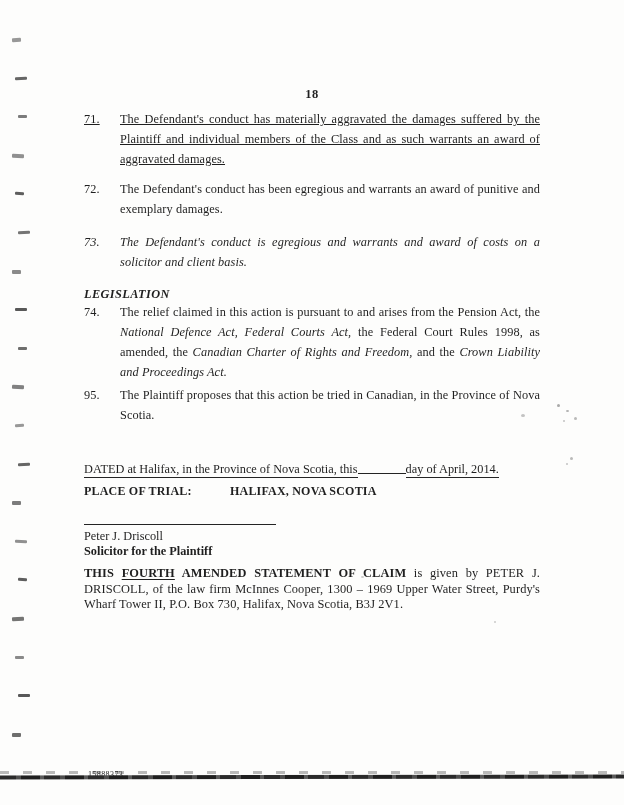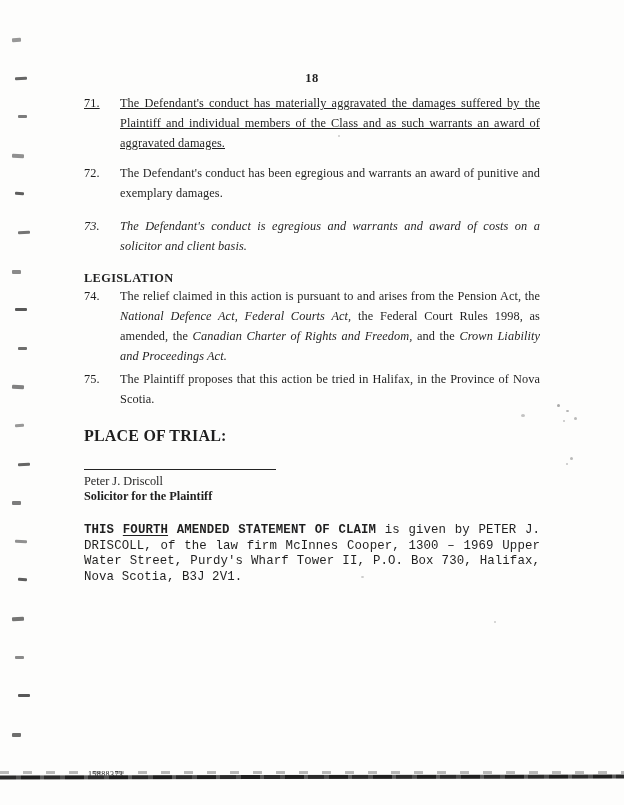--- a/index.html
+++ b/index.html
@@ -11,21 +11,21 @@
   }
   .page {
     position: relative;
     width: 624px; height: 805px;
     background: #fdfdfc;
     overflow: hidden;
     color: #1f1f1f;
   }
   .content {
     position: relative;
-    padding: 0 84px;
+    padding: 16px 84px;
   }
   .page-number {
     padding-top: 71px;
     text-align: center;
     font-size: 12.5px;
     font-weight: bold;
     letter-spacing: 0.5px;
     line-height: 14px;
   }
   .para {
@@ -42,68 +42,67 @@
   .p73 { margin-top: 13px; font-style: italic; }
   .p74 { margin-top: 0; }
   .p75 { margin-top: 3px; }
   .section-heading {
     font-size: 12.3px;
     font-weight: bold;
     line-height: 16px;
     letter-spacing: 0.4px;
   }
   .h-costs { margin-top: 9px; }
-  .h-legislation { margin-top: 14px; }
+  .h-legislation { margin-top: 14px; font-style: italic; }
   .ptext em { font-style: italic; }
   .dated-line {
     margin-top: 35px;
     font-size: 12.3px;
     line-height: 18px;
     white-space: nowrap;
   }
   .dated-line .u {
     border-bottom: 1.5px solid #242424;
     padding-bottom: 1px;
   }
   .dated-gap {
     display: inline-block;
     width: 48px;
     height: 12px;
     border-bottom: 1.5px solid #242424;
     vertical-align: baseline;
     margin-bottom: -1px;
   }
   .pot-row {
-    margin-top: 18px;
+    margin-top: 4px;
     display: flex;
-    font-size: 16px;
+    font-size: 12px;
     font-weight: bold;
     line-height: 18px;
     letter-spacing: 0.2px;
   }
   .pot-label { flex: none; width: 146px; }
   .sig-block {
     margin-top: 24px;
     font-size: 12.3px;
     line-height: 15px;
   }
   .sig-line {
     width: 192px;
     height: 0;
     border-top: 1.5px solid #242424;
     margin-bottom: 4px;
   }
   .sig-role { font-weight: bold; }
   .closing {
-    margin-top: 19px;
+    margin-top: 7px;
     font-size: 12.4px;
     line-height: 15.5px;
     text-align: justify;
     letter-spacing: 0.1px;
-    font-family: Liberation Mono, monospace;
   }
   .closing .b { font-weight: bold; }
   .closing .bu { font-weight: bold; text-decoration: underline; text-underline-offset: 2px; }
   .doc-id {
     position: absolute;
     left: 88px; top: 770px;
     font-size: 8px;
     letter-spacing: 0.4px;
     color: #2a2a2a;
   }
@@ -186,27 +185,29 @@
     </div>
 
     <div class="section-heading h-legislation">LEGISLATION</div>
 
     <div class="para p74">
       <span class="num">74.</span>
       <span class="ptext"><span>The relief claimed in this action is pursuant to and arises from the Pension Act, the </span><em>National Defence Act, Federal Courts Act,</em><span> the Federal Court Rules 1998, as amended, the </span><em>Canadian Charter of Rights and Freedom,</em><span> and the </span><em>Crown Liability and Proceedings Act.</em></span>
     </div>
 
     <div class="para p75">
-      <span class="num">75.</span>
-      <span class="ptext">The Plaintiff proposes that this action be tried in Halifax, in the Province of Nova Scotia.</span>
-    </div>
-
+      <span class="num">95.</span>
+      <span class="ptext">The Plaintiff proposes that this action be tried in Canadian, in the Province of Nova Scotia.</span>
+    </div>
+
+    <div class="dated-line"><span class="u">DATED at Halifax, in the Province of Nova Scotia, this</span><span class="dated-gap"></span><span class="u">day of April, 2014.</span></div>
 
     <div class="pot-row">
       <span class="pot-label">PLACE OF TRIAL:</span>
+      <span class="pot-value">HALIFAX, NOVA SCOTIA</span>
     </div>
 
     <div class="sig-block">
       <div class="sig-line"></div>
       <div class="sig-name">Peter J. Driscoll</div>
       <div class="sig-role">Solicitor for the Plaintiff</div>
     </div>
 
     <div class="closing"><span class="b">THIS </span><span class="bu">FOURTH</span><span class="b"> AMENDED STATEMENT OF CLAIM</span><span> is given by PETER J. DRISCOLL, of the law firm McInnes Cooper, 1300 – 1969 Upper Water Street, Purdy's Wharf Tower II, P.O. Box 730, Halifax, Nova Scotia, B3J 2V1.</span></div>
 

